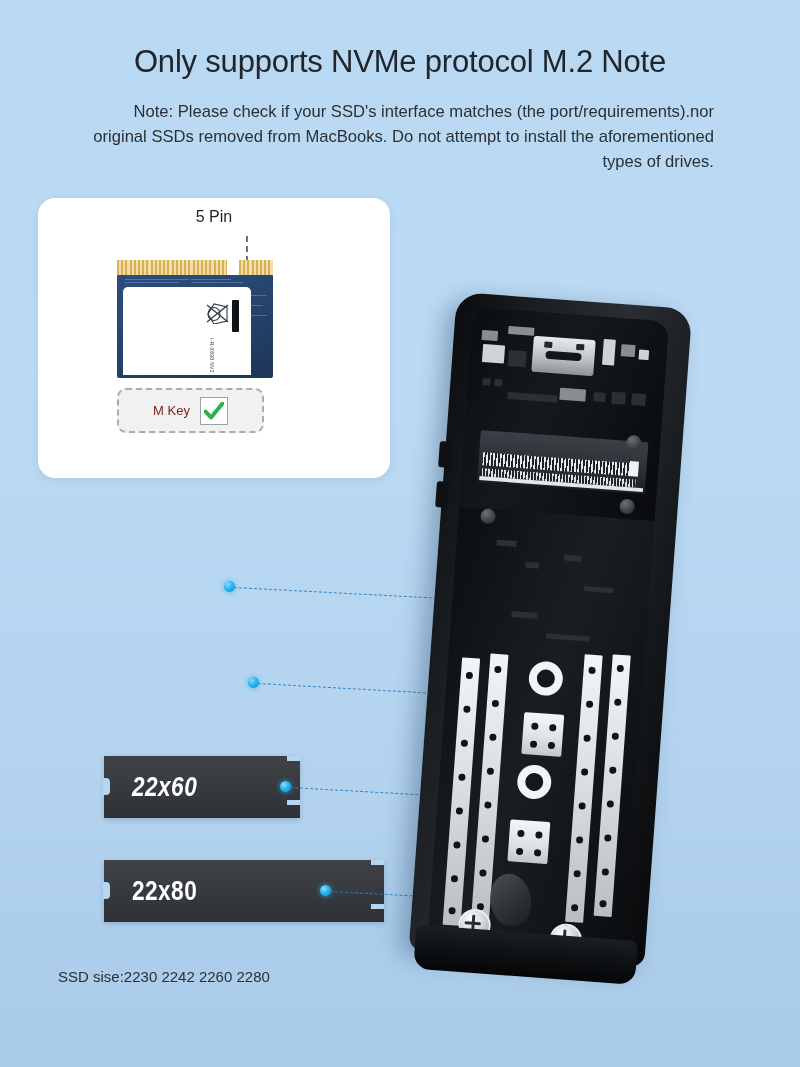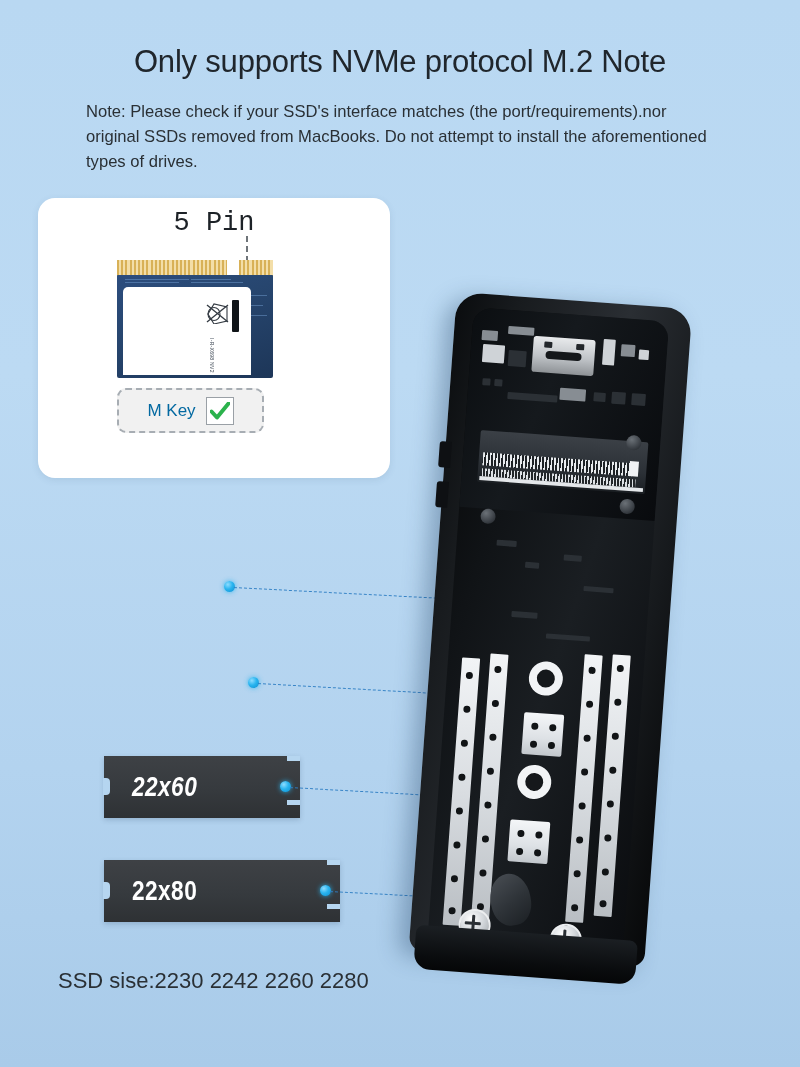--- a/index.html
+++ b/index.html
@@ -27,21 +27,21 @@
     letter-spacing: -0.2px;
     color: #20262c;
     font-weight: 400;
     white-space: nowrap;
   }
   .note {
     position: absolute;
     left: 86px;
     top: 99px;
     width: 628px;
-    text-align: left;
+    text-align: right;
     font-size: 16.6px;
     line-height: 25px;
     color: #2a3035;
   }
 
   
   .spec-card {
     position: absolute;
     left: 38px;
     top: 198px;
@@ -49,23 +49,22 @@
     height: 280px;
     background: #ffffff;
     border-radius: 17px;
     box-shadow: 0 2px 7px rgba(60,90,120,0.12);
   }
   .pin-label {
     position: absolute;
     left: 0; right: 0;
     top: 10px;
     text-align: center;
-    font-size: 27px;
+    font-size: 16px;
     color: #1d2227;
-    font-family: Liberation Mono, monospace;
   }
   .pin-leader {
     position: absolute;
     left: 208px;
     top: 38px;
     width: 0;
     height: 26px;
     border-left: 2px dashed #6e7479;
   }
 
@@ -158,22 +157,22 @@
     height: 41px;
     border: 2px dashed #a7adb3;
     border-radius: 9px;
     background: #f1f1f1;
     display: flex;
     align-items: center;
     justify-content: center;
     gap: 10px;
   }
   .mkey-text {
-    font-size: 17px;
-    color: #0369a1;
+    font-size: 13px;
+    color: #7f1d1d;
   }
   .mkey-check {
     width: 26px;
     height: 26px;
     border: 1px solid #9aa0a6;
     background: #ffffff;
     display: flex;
     align-items: center;
     justify-content: center;
   }
@@ -251,21 +250,21 @@
     width: 9px; height: 9px;
     border-radius: 50%;
     background: radial-gradient(circle at 35% 32%, #a9e6ff 0%, #34bdf2 50%, #0f93d6 100%);
     box-shadow: 0 0 6px rgba(52,189,242,0.9);
   }
 
   .footer-note {
     position: absolute;
     left: 58px;
     top: 968px;
-    font-size: 22px;
+    font-size: 15px;
     color: #2a3035;
   }
 
   
   .enclosure {
     position: absolute;
     left: 404px;
     top: 300px;
     width: 300px;
     height: 672px;
@@ -495,21 +494,21 @@
 
   <div class="size-card" style="left:104px; top:756px; width:196px;font-style:italic;">
     <span class="label">22x60</span>
     <span class="notch-top"></span>
     <span class="notch-right"></span>
   </div>
   <div class="conn-dot" style="left:280px; top:781px;"></div>
   <div class="dash-line" style="left:290px; top:787px; width:254px; transform:rotate(3.2deg);"></div>
   <div class="dot-end" style="left:540px; top:799px;"></div>
 
-  <div class="size-card" style="left:104px; top:860px; width:236px;">
+  <div class="size-card" style="left:104px; top:860px; width:280px;">
     <span class="label">22x80</span>
     <span class="notch-top"></span>
     <span class="notch-right"></span>
   </div>
   <div class="conn-dot" style="left:320px; top:885px;"></div>
   <div class="dash-line" style="left:330px; top:891px; width:192px; transform:rotate(3.0deg);"></div>
   <div class="dot-end" style="left:518px; top:901px;"></div>
 
   <div class="footer-note">SSD sise:2230 2242 2260 2280</div>
 

